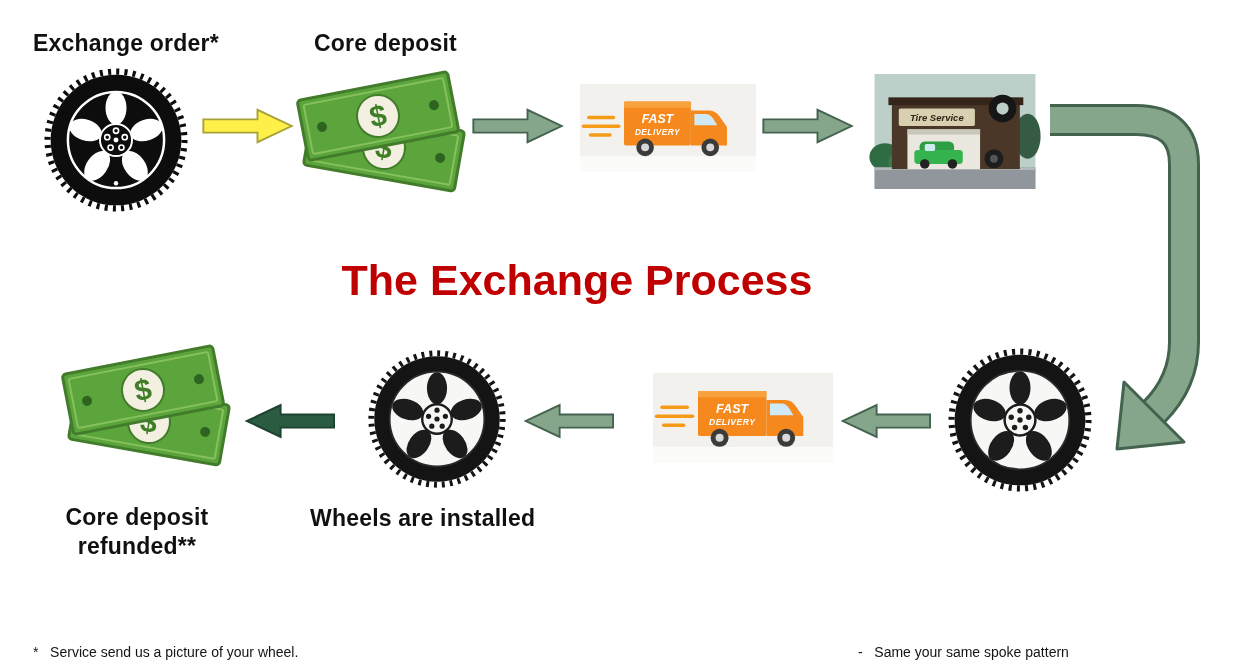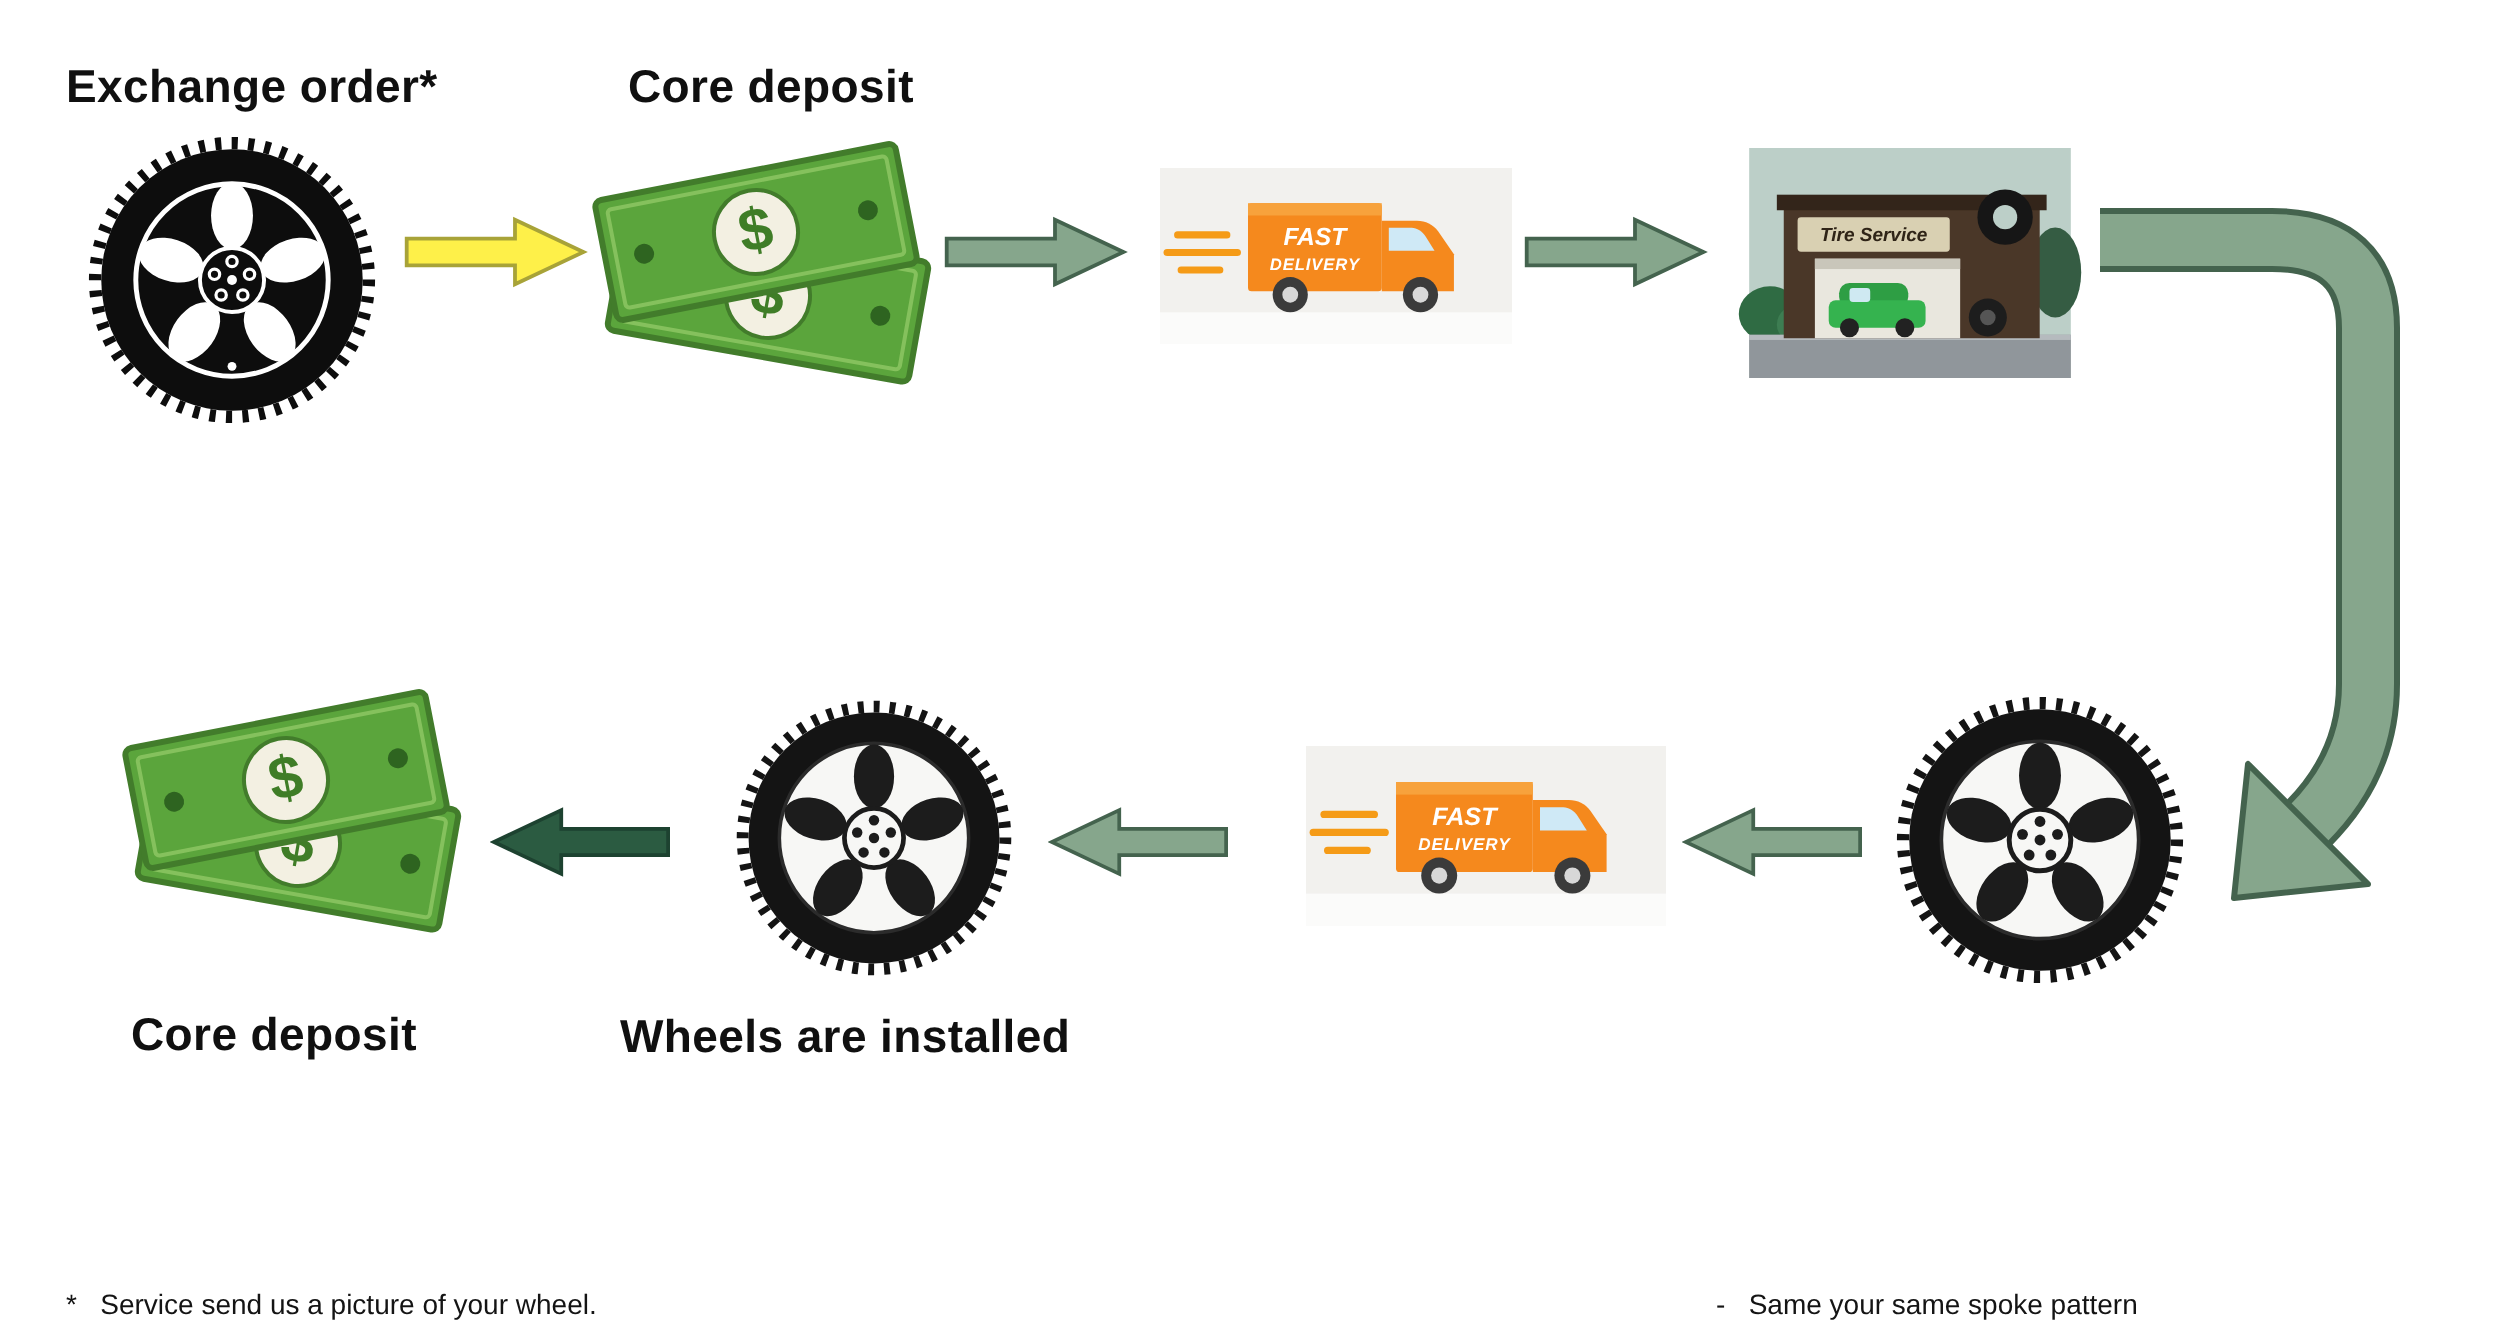--- a/index.html
+++ b/index.html
@@ -201,20 +201,21 @@
   </div>
 
   <div class="abs" style="left:1048px; top:92px; width:190px; height:380px;">
     <svg class="arrow-svg" viewBox="0 0 190 380">
       <path class="curve-outline" d="M 2 28 H 88 Q 136 28 136 72 V 250 Q 136 290 106 320"></path>
       <path class="curve-front" d="M 2 28 H 88 Q 136 28 136 72 V 250 Q 136 290 106 320"></path>
       <polygon class="curve-head" points="69,357 136,350 76,290"></polygon>
     </svg>
   </div>
 
+  <div class="abs title" style="left:247px; top:256px; width:660px;">The Exchange Process</div>
 
   <div class="abs money" style="left:57px; top:350px; width:180px; height:120px;">
     <div class="bill bill-back">
       <div class="bill-inner"></div>
       <span class="bill-dot dot-l"></span>
         <span class="bill-dot dot-r"></span>
       <div class="bill-circle">$</div>
     </div>
     <div class="bill bill-front">
       <div class="bill-inner"></div>
@@ -307,20 +308,21 @@
         <circle cx="64.4" cy="66.1" r="2.2"></circle>
           <circle cx="55.6" cy="66.1" r="2.2"></circle>
         <circle cx="52.9" cy="57.7" r="2.2"></circle>
       </g>
       <circle cx="60" cy="60" r="2.2" fill="#1c1c1c"></circle>
     </svg>
   </div>
 
   <div class="abs step-label refund-label" style="left:32px; top:503px; width:210px;">
     <div>Core deposit</div>
+    <div>refunded**</div>
   </div>
   <div class="abs step-label" style="left:310px; top:505px;">Wheels are installed</div>
 
   <div class="abs footnote" style="left:33px; top:595px;">
     <div>*   Service send us a picture of your wheel.</div>
     
   </div>
   <div class="abs footnote" style="left:858px; top:595px;">
     <div>-   Same your same spoke pattern</div>
     

